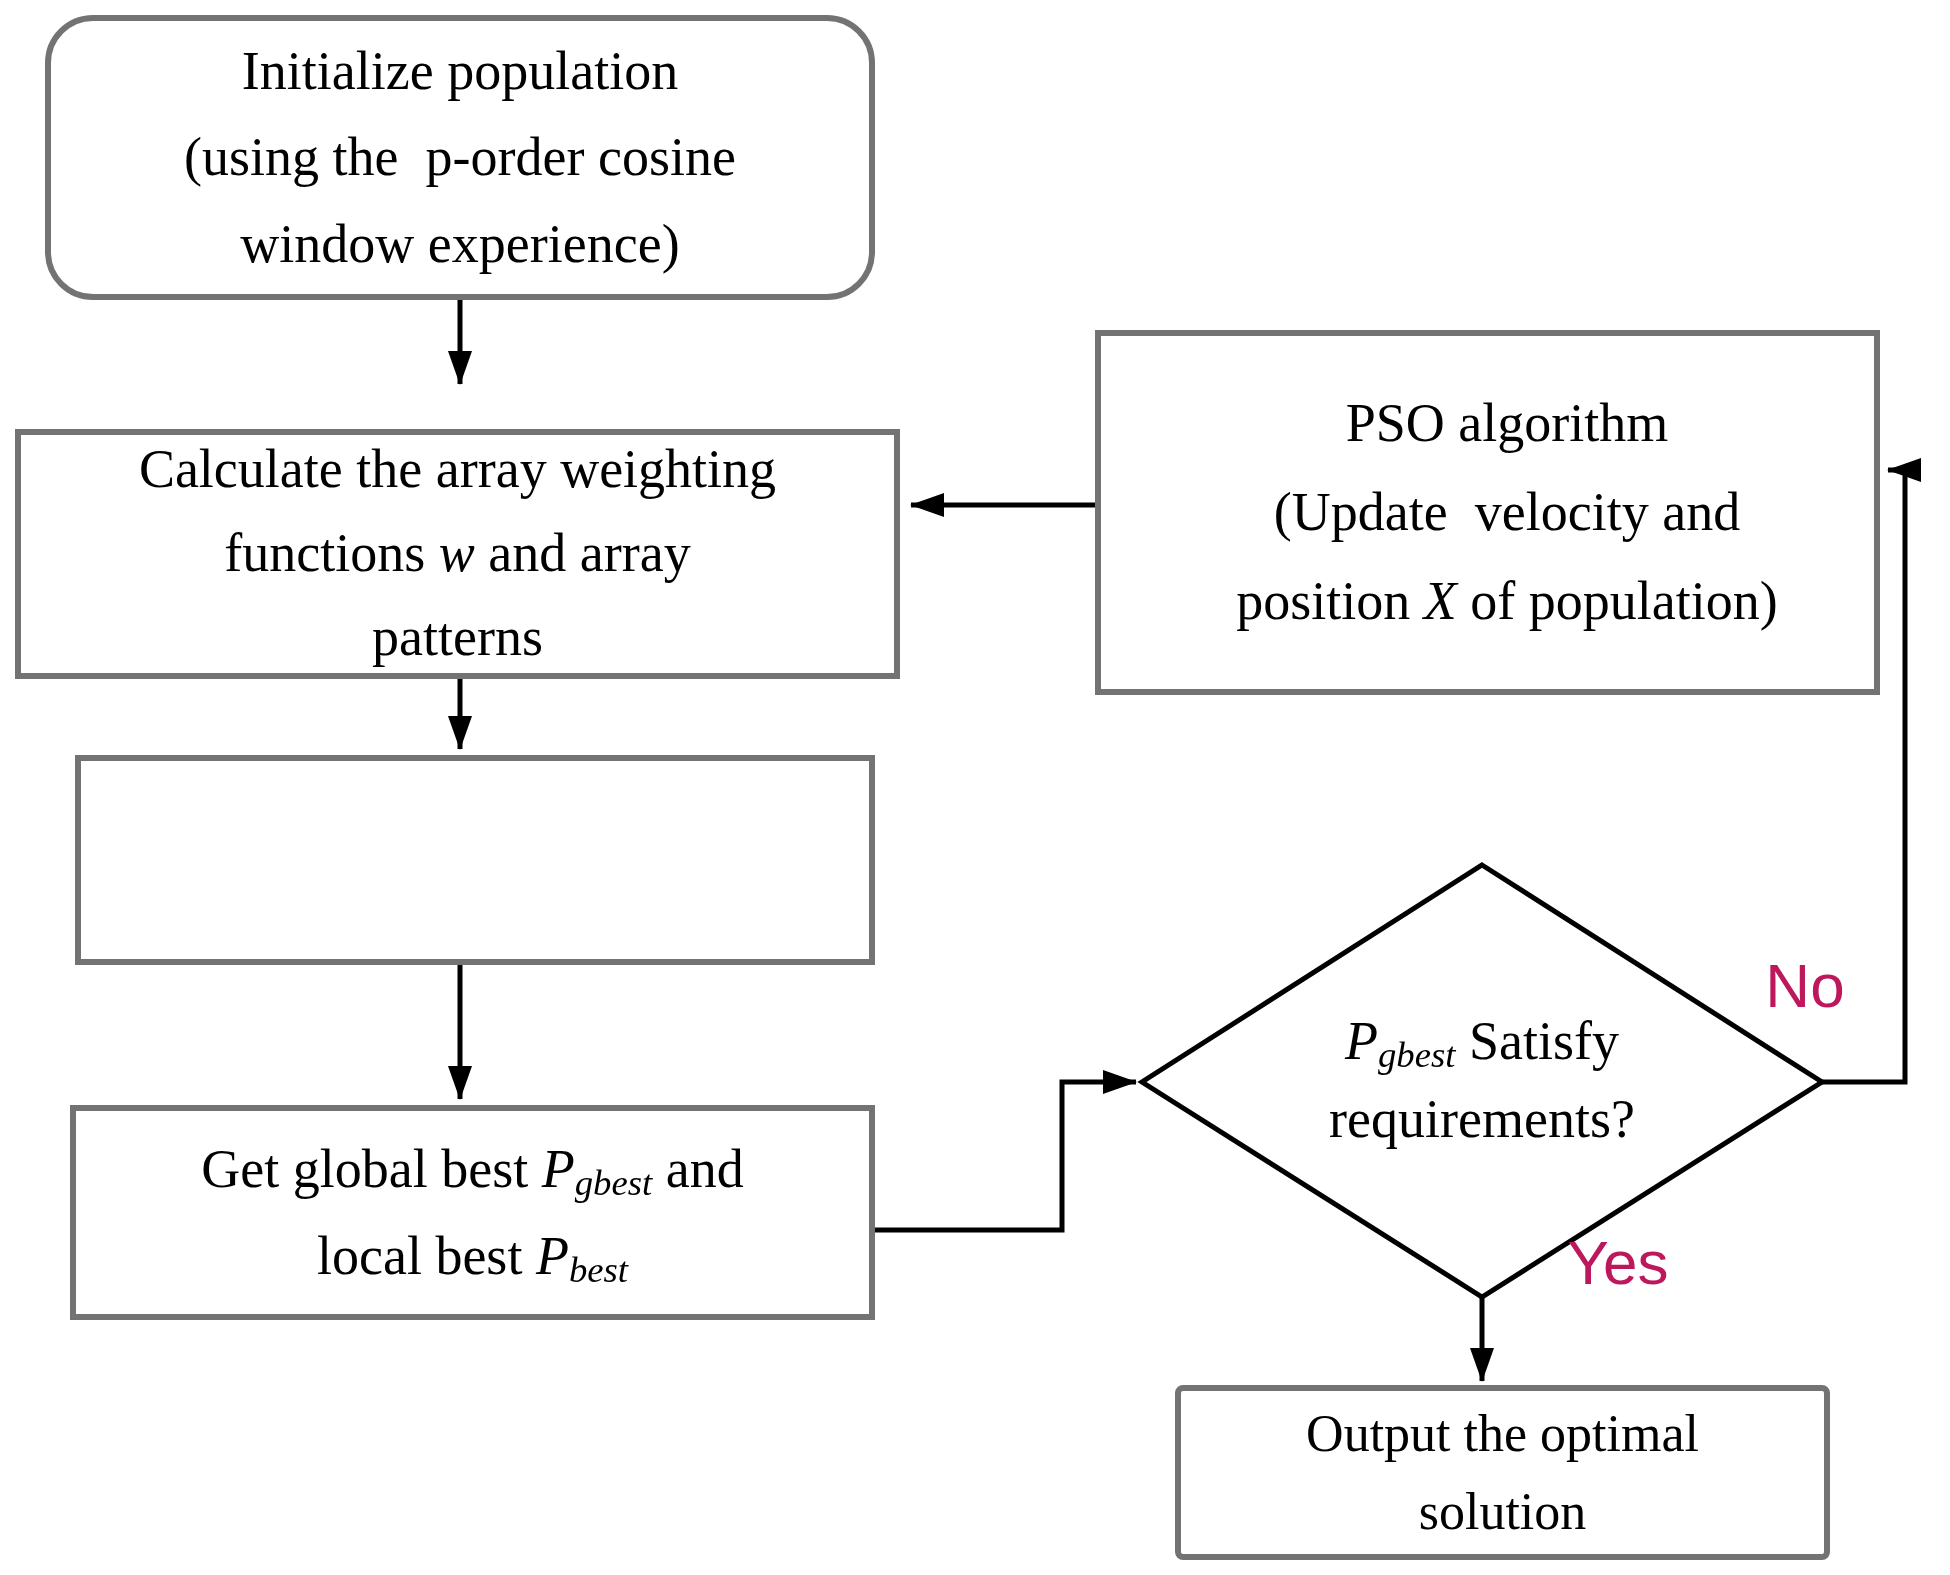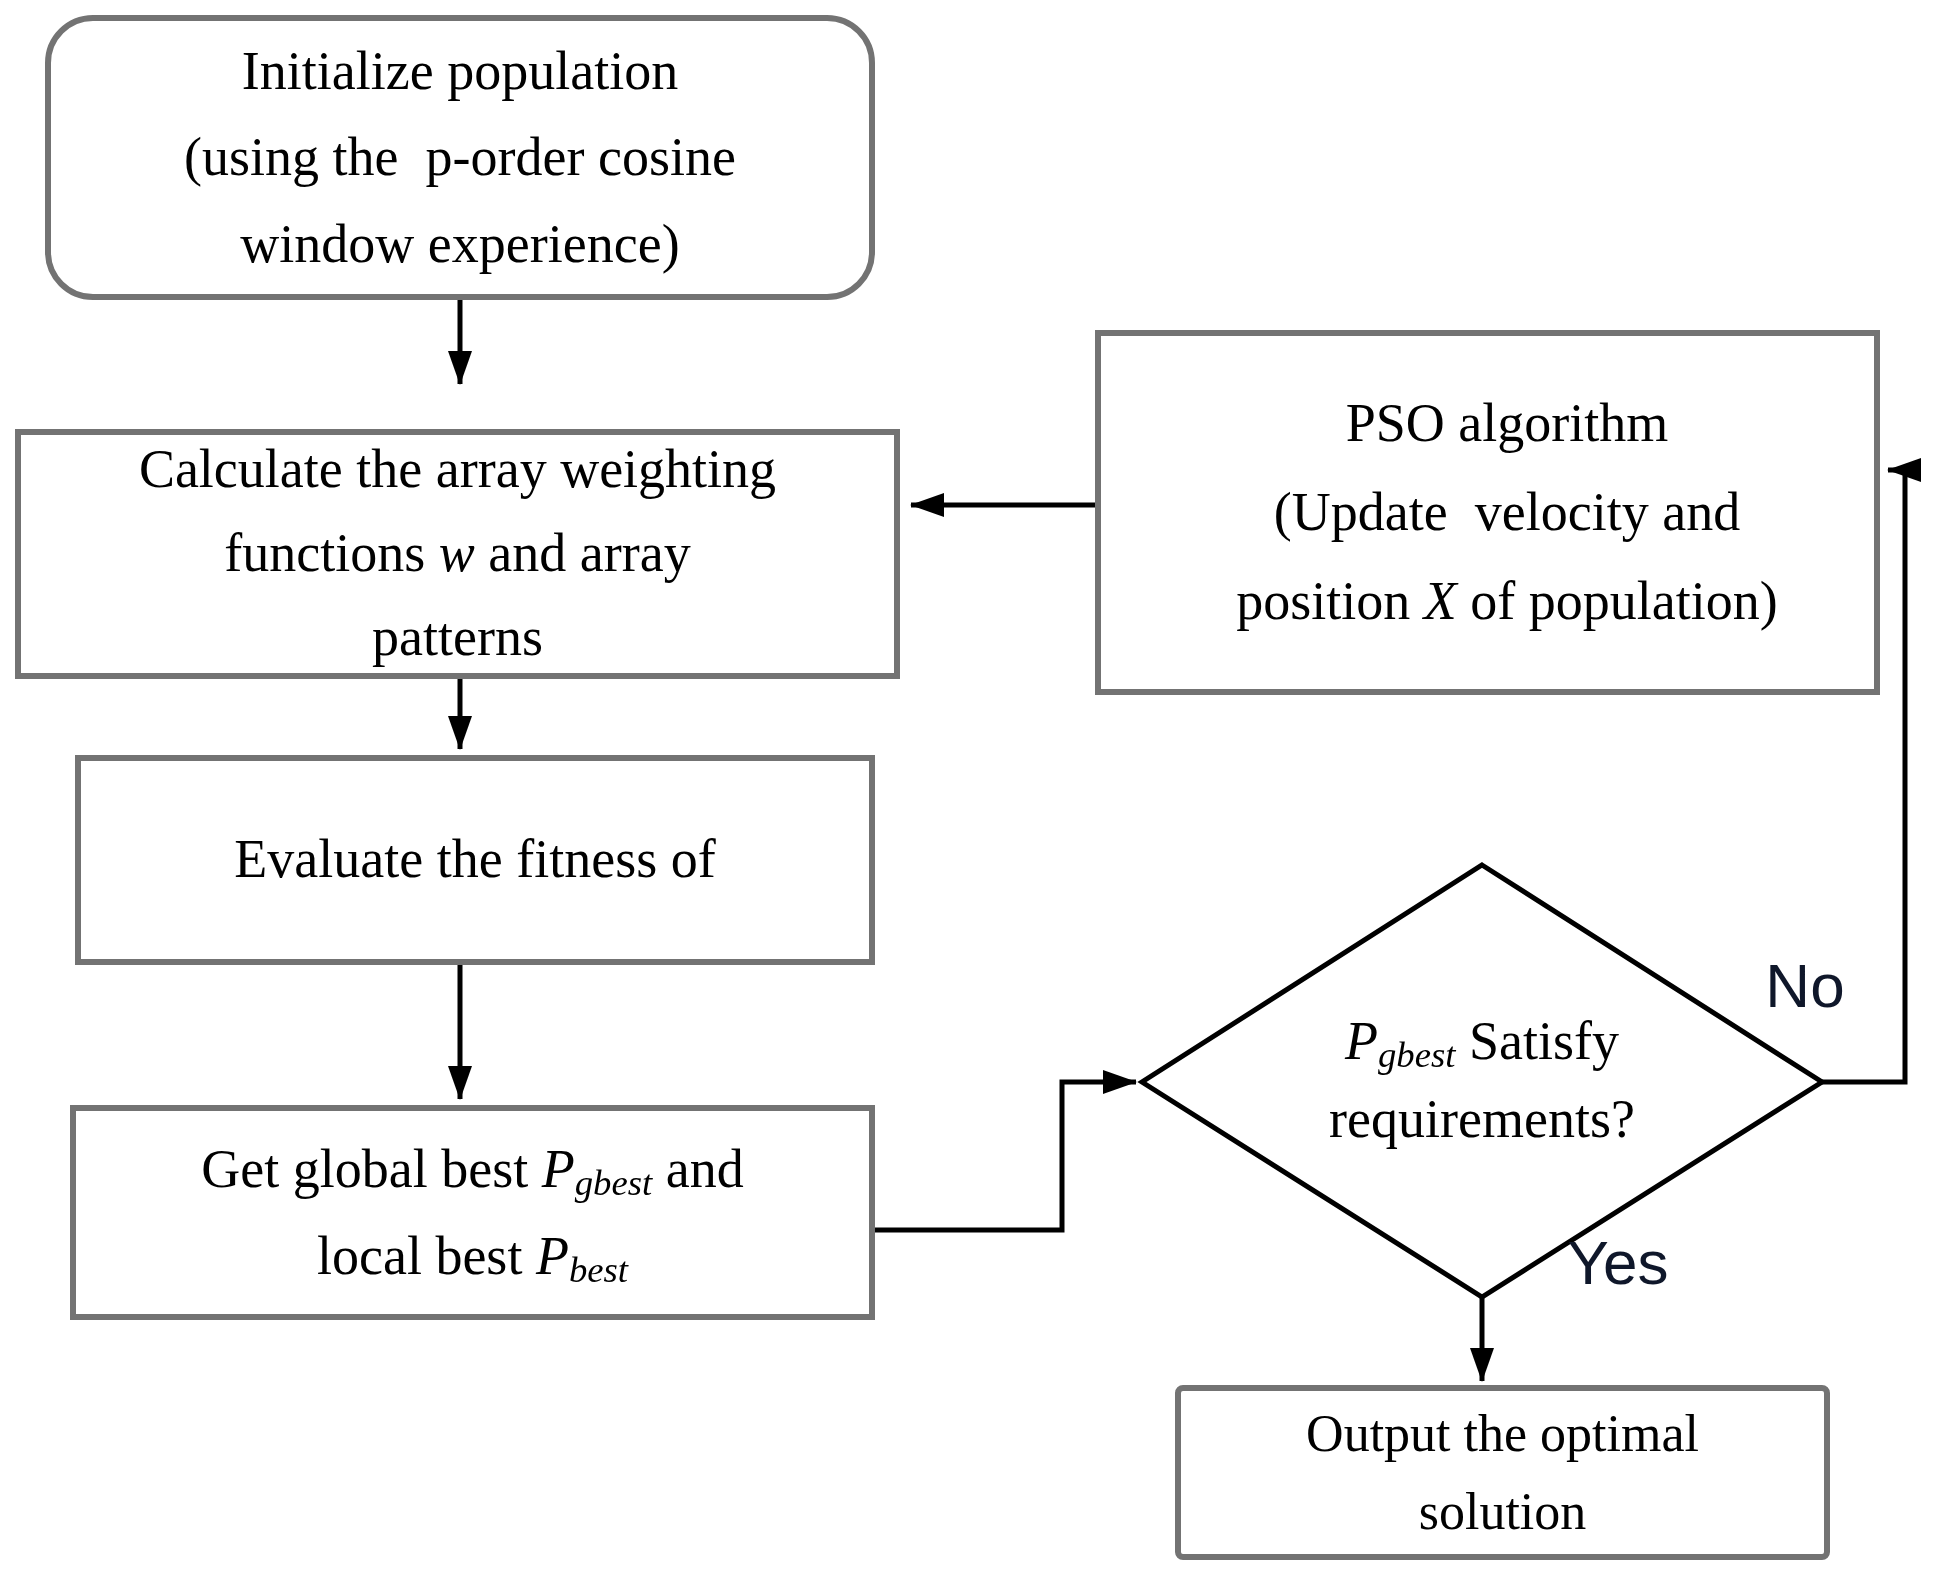--- a/index.html
+++ b/index.html
@@ -19,21 +19,21 @@
   .node .ln { white-space:pre; }
   .var { font-style:italic; }
   .sub { font-style:italic; font-size:0.68em; position:relative; top:0.22em; letter-spacing:0; }
   .decision-text {
     position:absolute; left:1192px; top:955px; width:580px; height:250px;
     display:flex; flex-direction:column; align-items:center; justify-content:center;
     text-align:center; font-size:54px; line-height:1.45; background:transparent;
   }
   .edge-label {
     position:absolute; font-family:"Liberation Sans", sans-serif;
-    font-size:62px; line-height:1; color:#0f172a; text-align:center;
+    font-size:62px; line-height:1; color:#be185d; text-align:center;
   }
   #label-no  { left:1735px; top:955px; width:140px; }
   #label-yes { left:1528px; top:1232px; width:180px; }
 </style>
 </head>
 <body>
 
 <div id="canvas">
 
   <svg id="wires" viewBox="0 0 1950 1575">
@@ -60,21 +60,20 @@
     <div class="ln">window experience)</div>
   </div>
 
   <div class="node" style="left:15px; top:390px; width:885px; height:250px; line-height:1.55;margin-top:39px;">
     <div class="ln">Calculate the array weighting</div>
     <div class="ln"><span>functions </span><span class="var">w</span><span> and array</span></div>
     <div class="ln">patterns</div>
   </div>
 
   <div class="node" style="left:75px; top:755px; width:800px; height:210px; line-height:1.65;">
-    <div class="ln">Evaluate the fitness of</div>
   </div>
 
   <div class="node" style="left:70px; top:1105px; width:805px; height:215px; line-height:1.6;">
     <div class="ln"><span>Get global best </span><span class="var">P</span><span class="sub">gbest</span><span> and</span></div>
     <div class="ln"><span>local best </span><span class="var">P</span><span class="sub">best</span></div>
   </div>
 
   <div class="node" style="left:1095px; top:330px; width:785px; height:365px; line-height:1.65;padding-left:39px;">
     <div class="ln">PSO algorithm</div>
     <div class="ln">(Update  velocity and</div>

